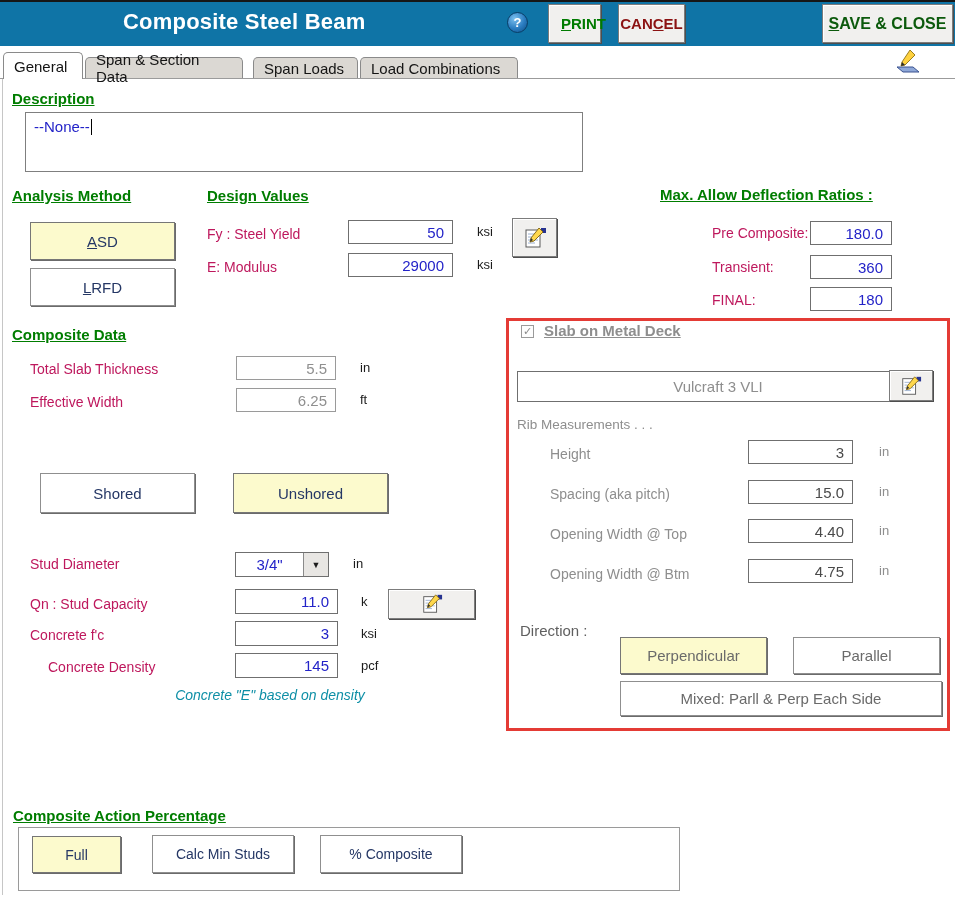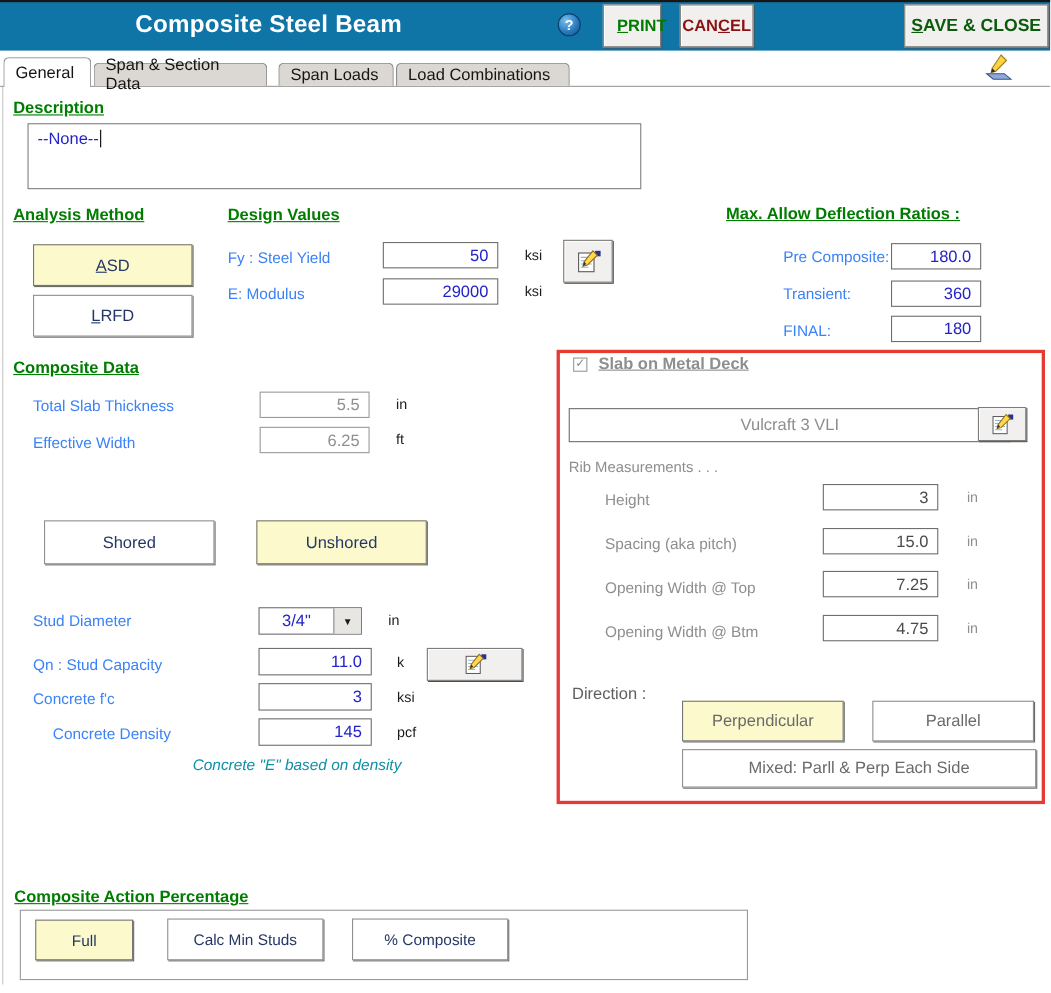--- a/index.html
+++ b/index.html
@@ -23,21 +23,21 @@
 
   
   .tabline{left:0;top:78px;width:955px;height:1px;background:#9b9b9b;}
   .tab{border:1px solid #8a8a8a;border-bottom:none;border-radius:5px 5px 0 0;background:#DBD8D3;
        font-size:15px;color:#141414;display:flex;align-items:center;padding:0 10px;box-sizing:border-box;}
   .tab.active{background:#fff;z-index:3;height:27px;top:52px;}
   .pageedge{left:2px;top:79px;width:1px;height:816px;background:#c6c6c6;}
 
   
   .heading{color:#007D00;font-weight:bold;text-decoration:underline;font-size:15px;white-space:nowrap;}
-  .label{font-size:14px;color:#3b82f6;white-space:nowrap;}
+  .label{font-size:14px;color:#be185d;white-space:nowrap;}
   .unit{font-size:13px;color:#1c1c1c;margin-left:16px;}
   .graytxt{color:#8E8E8E;}
   .note{color:#0E8FA6;font-style:italic;font-size:14px;text-align:center;}
 
   
   .inp{background:#fff;border:1px solid #6f6f6f;font-size:15px;color:#2323C8;
        display:flex;align-items:center;justify-content:flex-end;padding-right:8px;box-sizing:border-box;}
   .inp.dis{color:#8f8f8f;border-color:#9a9a9a;}
   .inp.deckval{color:#4a4a4a;}
   .descbox{left:25px;top:112px;width:558px;height:60px;border:1px solid #7f7f7f;box-sizing:border-box;
@@ -209,21 +209,21 @@
 
   <div class="abs label graytxt" style="left:550px;top:446px;">Height</div>
   <div class="abs inp deckval" style="left:748px;top:440px;width:105px;height:24px;">3</div>
   <div class="abs unit graytxt" style="left:863px;top:444px;">in</div>
 
   <div class="abs label graytxt" style="left:550px;top:486px;">Spacing  (aka pitch)</div>
   <div class="abs inp deckval" style="left:748px;top:480px;width:105px;height:24px;">15.0</div>
   <div class="abs unit graytxt" style="left:863px;top:484px;">in</div>
 
   <div class="abs label graytxt" style="left:550px;top:526px;">Opening Width @ Top</div>
-  <div class="abs inp deckval" style="left:748px;top:519px;width:105px;height:24px;">7.25</div>
+  <div class="abs inp deckval" style="left:748px;top:519px;width:105px;height:24px;">4.40</div>
   <div class="abs unit graytxt" style="left:863px;top:523px;">in</div>
 
   <div class="abs label graytxt" style="left:550px;top:566px;">Opening Width @ Btm</div>
   <div class="abs inp deckval" style="left:748px;top:559px;width:105px;height:24px;">4.75</div>
   <div class="abs unit graytxt" style="left:863px;top:563px;">in</div>
 
   <div class="abs label" style="left:520px;top:622px;font-size:15px;color:#5f5f5f;">Direction :</div>
   <div class="abs btn sel dim" style="left:607px;top:637px;width:147px;height:37px;">Perpendicular</div>
   <div class="abs btn dim" style="left:780px;top:637px;width:147px;height:37px;">Parallel</div>
   <div class="abs btn dim" style="left:607px;top:681px;width:322px;height:35px;">Mixed: Parll &amp; Perp Each Side</div>

